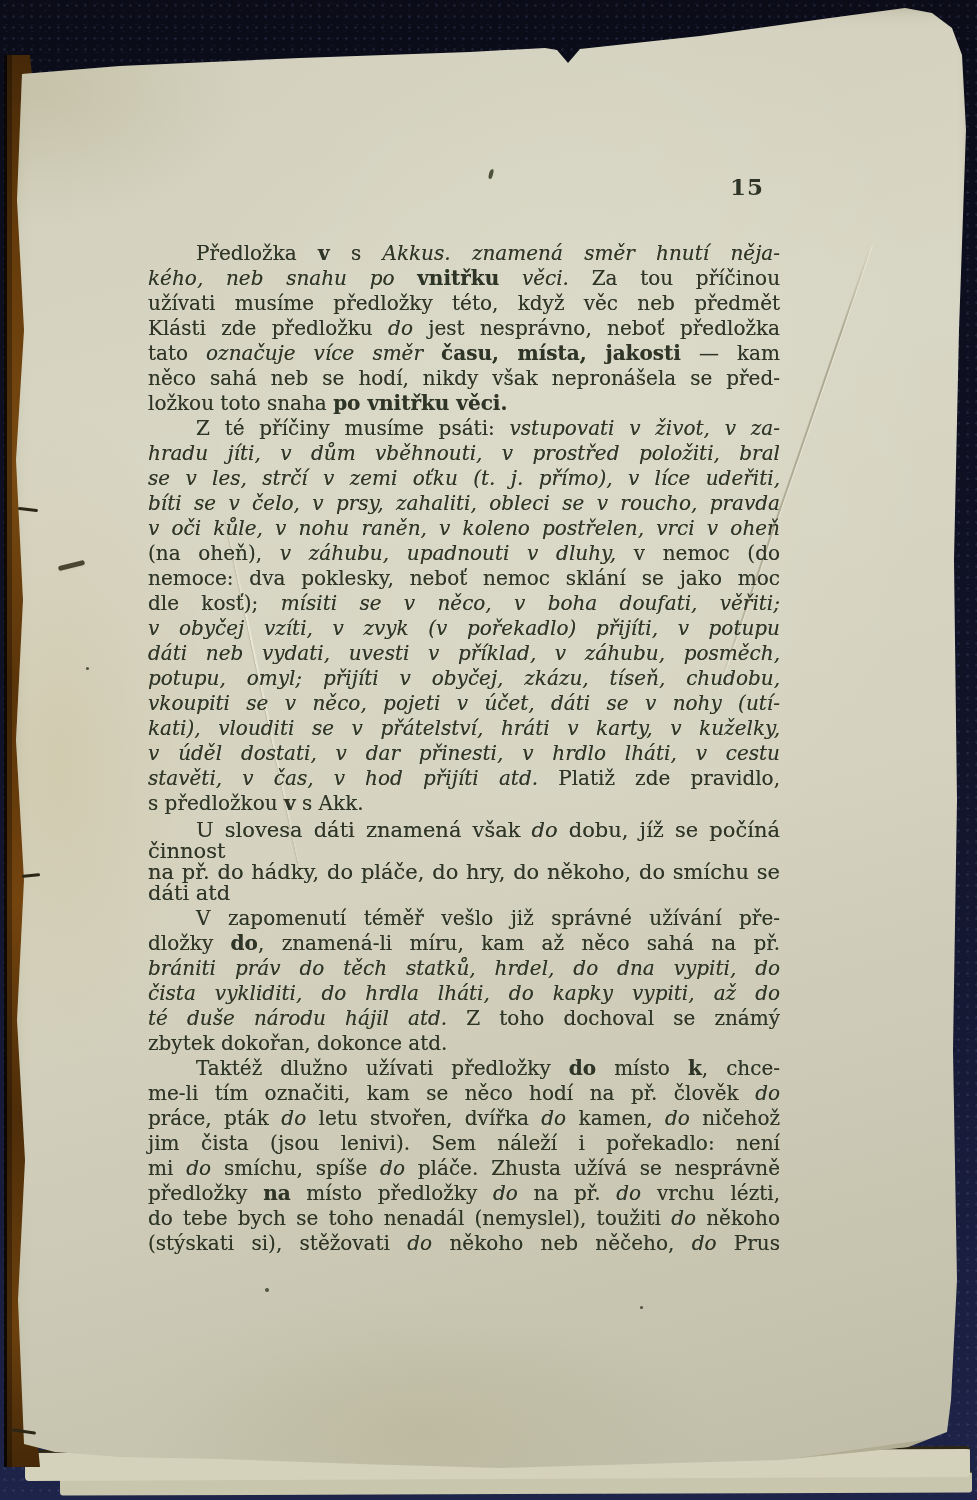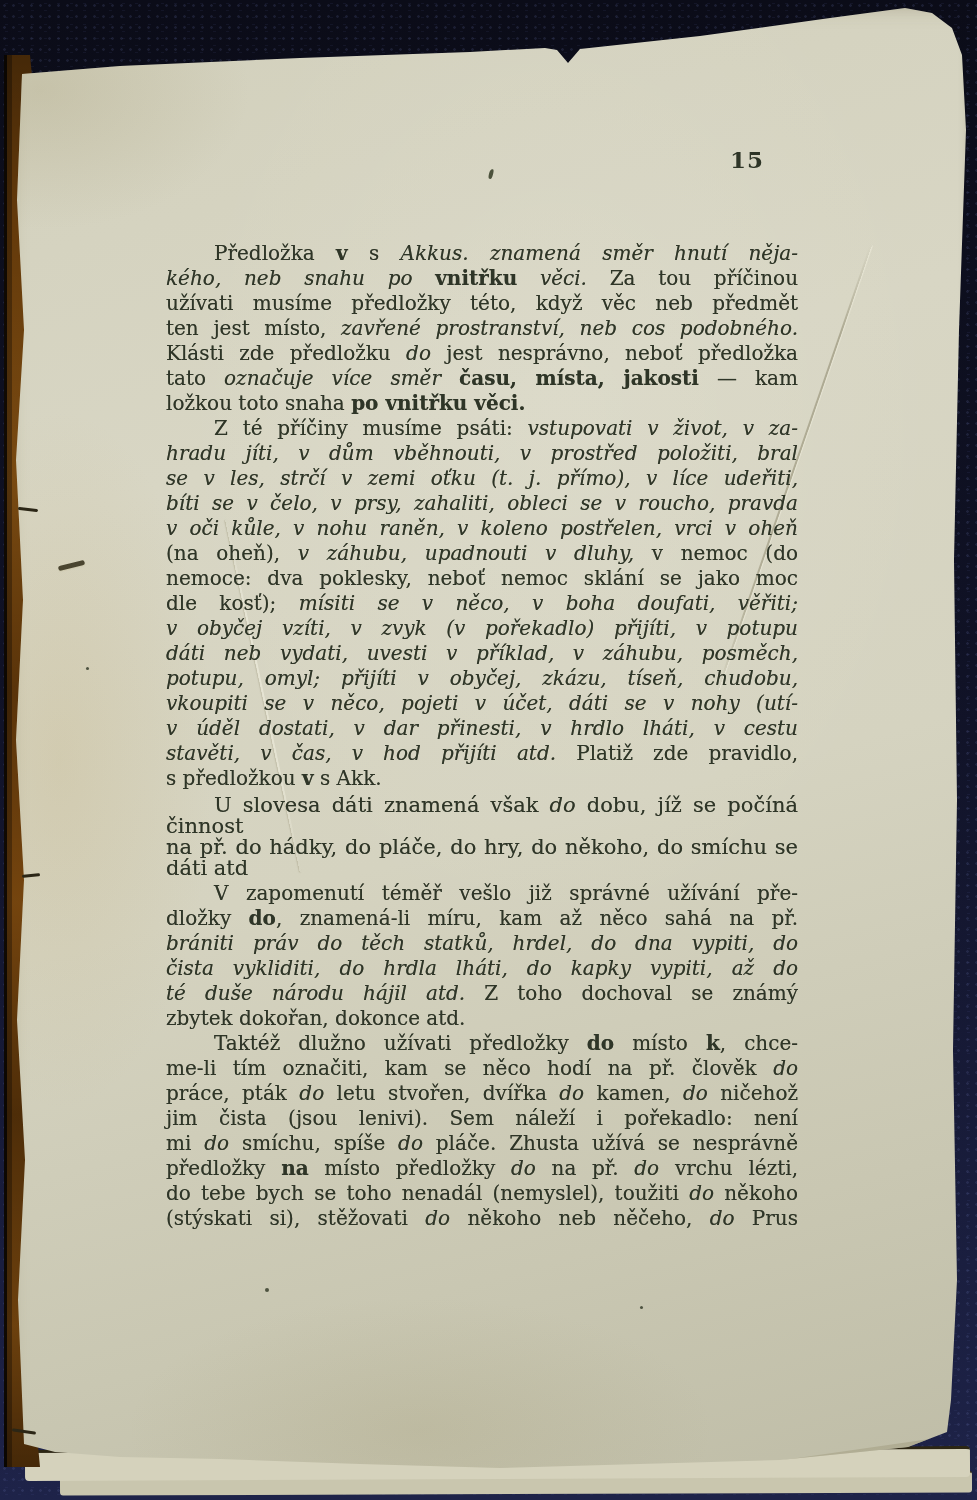--- a/index.html
+++ b/index.html
@@ -65,25 +65,25 @@
     box-shadow:-1px 0 1px rgba(130,122,90,0.25);
     transform:rotate(-12deg);transform-origin:top center;
   }
   .corner-fold{
     position:absolute;left:770px;top:1432px;width:190px;height:34px;
     background:linear-gradient(175deg,rgba(120,112,78,0.35),rgba(185,182,157,0.9));
     clip-path:polygon(0 88%,100% 8%,100% 92%,4% 100%);
   }
   
   .pagenum{
-    position:absolute;left:154px;top:146px;width:632px;
+    position:absolute;left:154px;top:173px;width:632px;
     text-align:right;padding-right:22px;box-sizing:border-box;
     font-size:23px;letter-spacing:1px;color:var(--ink);font-weight:600;
   }
-  .textblock{position:absolute;left:166px;top:241px;width:632px;color:var(--ink);}
+  .textblock{position:absolute;left:148px;top:241px;width:632px;color:var(--ink);}
   .para{font-size:20px;line-height:25px;}
   .para.small{font-size:21px;line-height:21px;margin-top:4px;margin-bottom:2px;}
   .line{text-align:justify;text-align-last:justify;white-space:normal;
     text-shadow:0 0 0.5px rgba(44,50,34,0.55);}
   .line.end{text-align-last:left;}
   .line.indent{text-indent:48px;}
   .it{font-style:italic;}
   .bd{font-weight:bold;}
   
   .ink-dash{position:absolute;left:58px;top:563px;width:27px;height:5px;background:#4a4530;border-radius:3px;transform:rotate(-14deg);box-shadow:0 1px 1px rgba(200,195,165,0.6);}
@@ -103,38 +103,39 @@
     <div class="crease-tr"></div>
     <div class="crease-ml"></div>
     <div class="corner-fold"></div>
 
     <div class="pagenum">15</div>
     <div class="textblock">
         <div class="para">
           <div class="line indent"><span>Předložka </span><span class="bd">v</span><span> s </span><span class="it">Akkus.</span><span> </span><span class="it">znamená směr hnutí něja-</span></div>
           <div class="line"><span class="it">kého, neb snahu po </span><span class="bd">vnitřku</span><span> </span><span class="it">věci.</span><span> Za tou příčinou</span></div>
           <div class="line"><span>užívati musíme předložky této, když věc neb předmět</span></div>
-          <div class="line"><span>ten jest místo, </span><span class="it">zavřené prostranství, neb cos podobného.</span></div>
           <div class="line"><span>Klásti zde předložku </span><span class="it">do</span><span> jest nesprávno, neboť předložka</span></div>
           <div class="line"><span>tato </span><span class="it">označuje více směr </span><span class="bd">času, místa, jakosti</span><span> — kam</span></div>
+          <div class="line"><span>něco sahá neb se hodí, nikdy však nepronášela se před-</span></div>
           <div class="line end"><span>ložkou toto snaha </span><span class="bd">po vnitřku věci.</span></div>
         </div>
         <div class="para">
           <div class="line indent"><span>Z té příčiny musíme psáti: </span><span class="it">vstupovati v život, v za-</span></div>
           <div class="line"><span class="it">hradu jíti, v dům vběhnouti, v prostřed položiti, bral</span></div>
           <div class="line"><span class="it">se v les, strčí v zemi oťku (t. j. přímo), v líce udeřiti,</span></div>
           <div class="line"><span class="it">bíti se v čelo, v prsy, zahaliti, obleci se v roucho, pravda</span></div>
           <div class="line"><span class="it">v oči kůle, v nohu raněn, v koleno postřelen, vrci v oheň</span></div>
           <div class="line"><span>(na oheň), </span><span class="it">v záhubu, upadnouti v dluhy,</span><span> v nemoc (do</span></div>
           <div class="line"><span>nemoce: dva poklesky, neboť nemoc sklání se jako moc</span></div>
           <div class="line"><span>dle kosť); </span><span class="it">mísiti se v něco, v boha doufati, věřiti;</span></div>
           <div class="line"><span class="it">v obyčej vzíti, v zvyk (v pořekadlo) přijíti, v potupu</span></div>
           <div class="line"><span class="it">dáti neb vydati, uvesti v příklad, v záhubu, posměch,</span></div>
           <div class="line"><span class="it">potupu, omyl; přijíti v obyčej, zkázu, tíseň, chudobu,</span></div>
           <div class="line"><span class="it">vkoupiti se v něco, pojeti v účet, dáti se v nohy (utí-</span></div>
+          <div class="line"><span class="it">kati), vlouditi se v přátelství, hráti v karty, v kuželky,</span></div>
           <div class="line"><span class="it">v úděl dostati, v dar přinesti, v hrdlo lháti, v cestu</span></div>
           <div class="line"><span class="it">stavěti, v čas, v hod přijíti atd.</span><span> Platiž zde pravidlo,</span></div>
           <div class="line end"><span>s předložkou </span><span class="bd">v</span><span> s Akk.</span></div>
         </div>
         <div class="para small">
           <div class="line indent"><span>U slovesa dáti znamená však </span><span class="it">do</span><span> dobu, jíž se počíná činnost</span></div>
           <div class="line end"><span>na př. do hádky, do pláče, do hry, do někoho, do smíchu se dáti atd</span></div>
         </div>
         <div class="para">
           <div class="line indent"><span>V zapomenutí téměř vešlo již správné užívání pře-</span></div>

